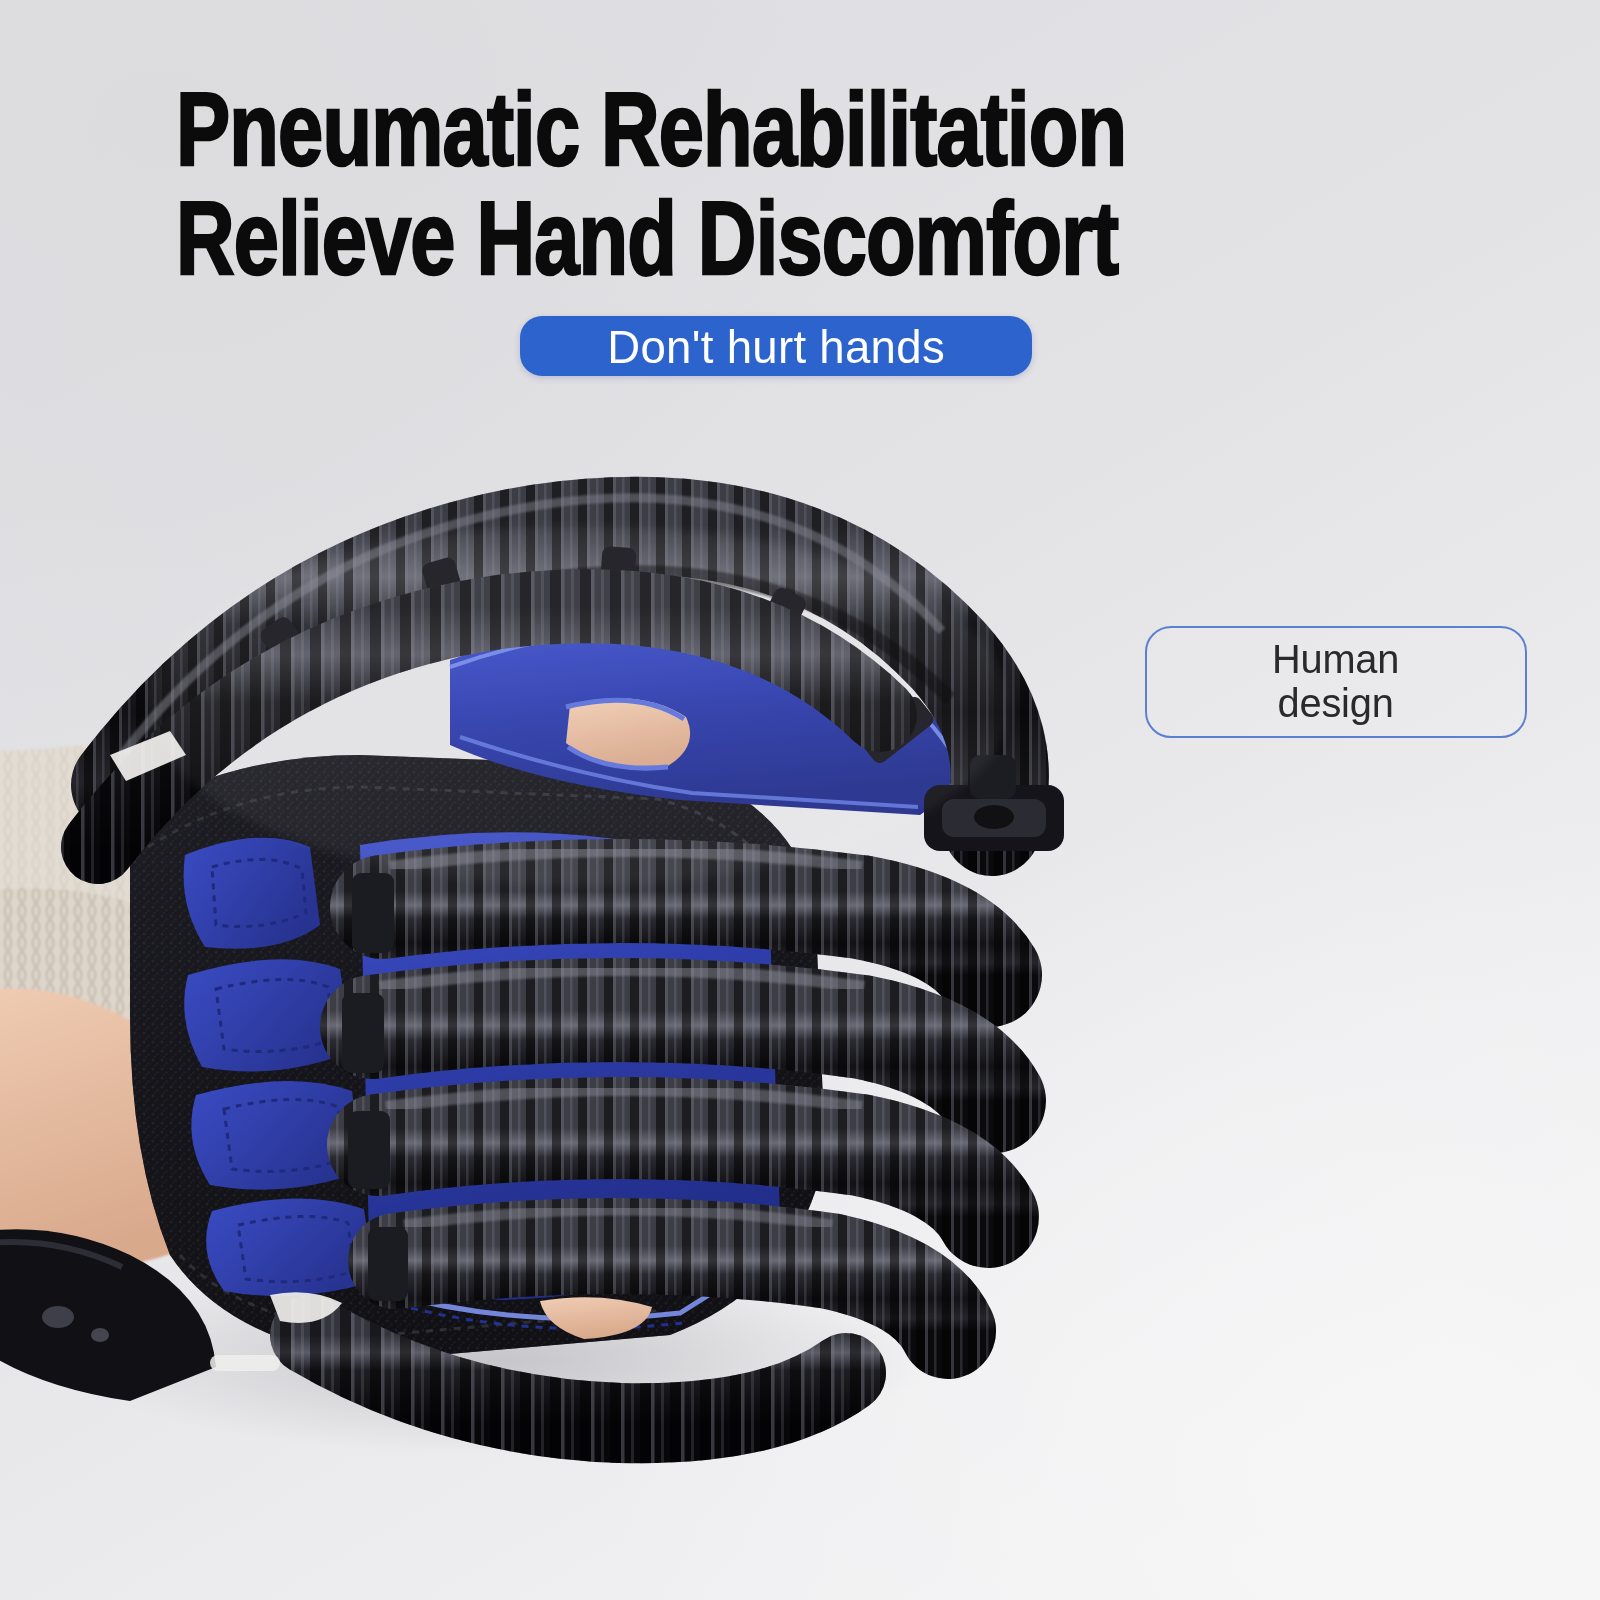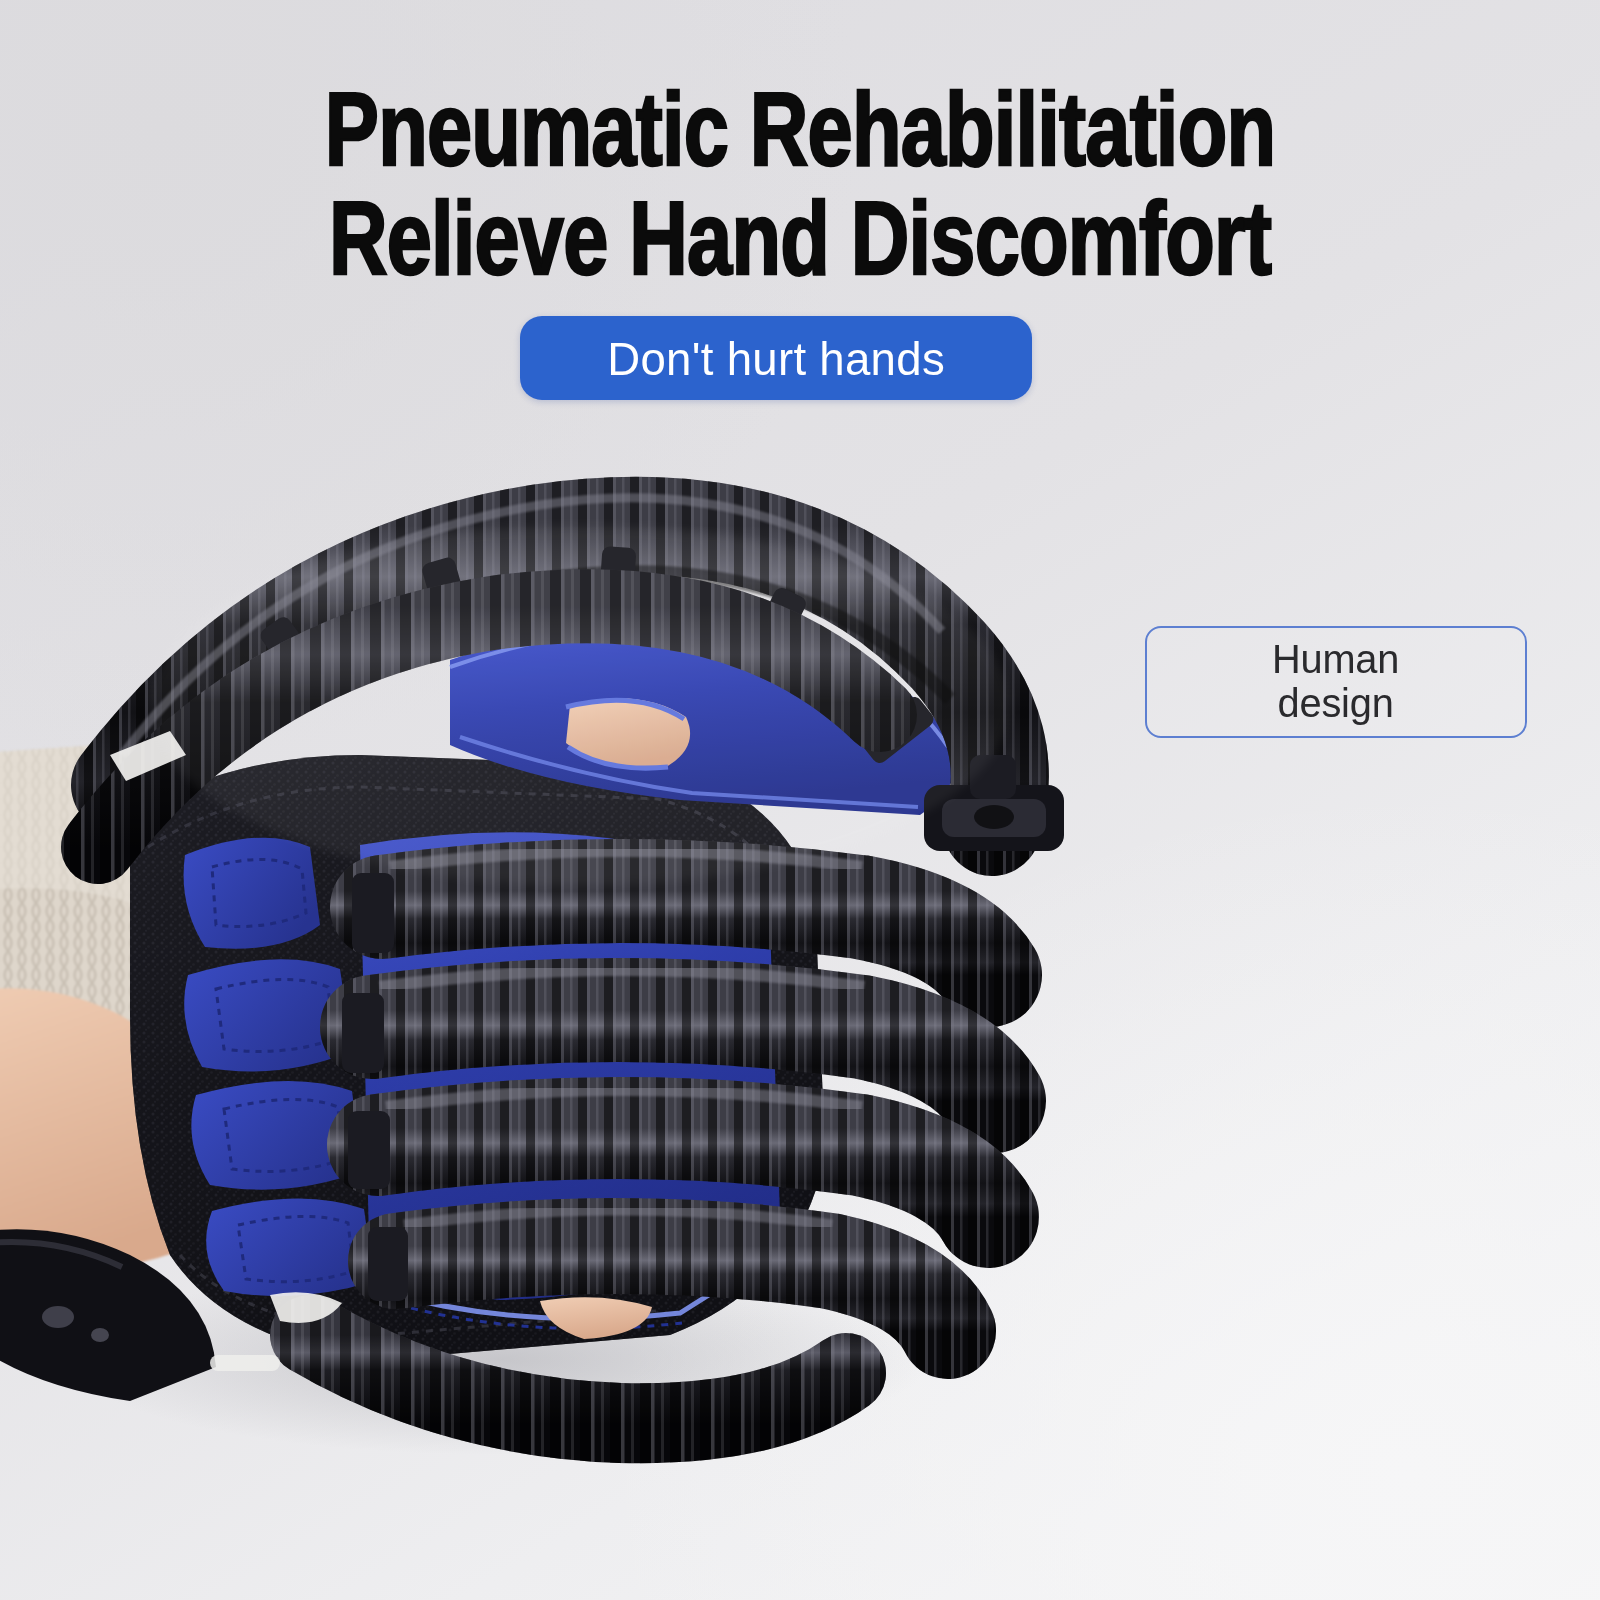--- a/index.html
+++ b/index.html
@@ -12,59 +12,59 @@
     position:relative;width:1600px;height:1600px;
     background:
       radial-gradient(ellipse 1300px 1100px at 88% 92%, #f6f6f7 0%, rgba(246,246,247,0) 62%),
       radial-gradient(ellipse 1000px 900px at 10% 8%, #dcdbde 0%, rgba(220,219,222,0) 70%),
       linear-gradient(150deg,#dddce0 0%,#e3e2e5 42%,#eeeef0 74%,#f5f5f6 100%);
   }
 
   
   .headline{
     position:absolute;left:0;right:0;top:78px;
-    text-align:center;color:#0b0b0b;
+    color:#0b0b0b;
     line-height:0.99;
     text-shadow:0 1px 0 rgba(255,255,255,.35);
   }
   .hl-line{
     display:block;
     font-size:104px;
     font-weight:700;
     letter-spacing:-1px;
     transform:scaleX(.78);
     transform-origin:center center;
     white-space:nowrap;
     -webkit-text-stroke:2.6px #0b0b0b;
   }
   .hl-line.l2{margin-top:6px;}
 
   
   .pill{
-    position:absolute;left:520px;top:316px;width:512px;height:84px;
+    position:absolute;left:520px;top:316px;width:512px;height:60px;
     background:#2c63cd;
     border-radius:22px;
     display:flex;align-items:center;justify-content:center;
     box-shadow:0 2px 6px rgba(40,70,150,.22);
   }
   .pill-text{
     color:#ffffff;font-size:47px;font-weight:400;letter-spacing:.3px;
     transform:scaleX(.97);
   }
 
   
   .features{
     position:absolute;left:1145px;top:626px;width:382px;
     display:flex;flex-direction:column;gap:25px;
   }
   .feature{
     box-sizing:border-box;
     min-height:112px;
     border:2.5px solid #5d7fd1;
-    border-radius:16px;
+    border-radius:26px;
     background:rgba(255,255,255,0.06);
     display:flex;align-items:center;justify-content:center;
     padding:10px 0;
   }
   .feature-text{
     color:#2a2a2d;
     font-size:41px;
     font-weight:400;
     line-height:1.07;
     text-align:center;

